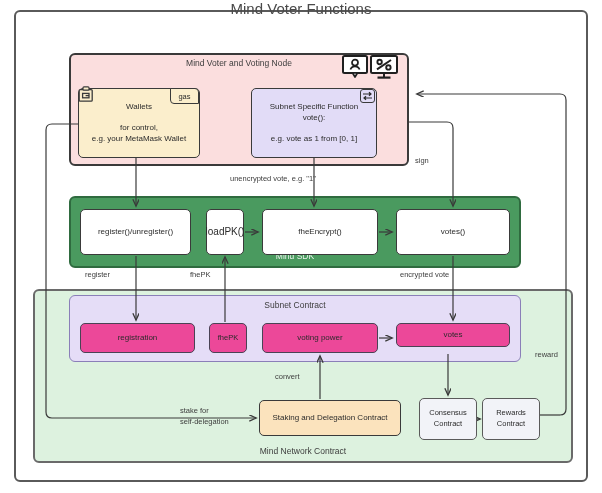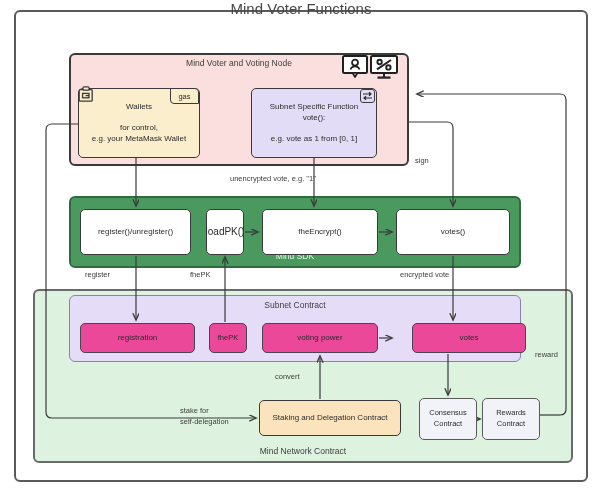--- a/index.html
+++ b/index.html
@@ -42,21 +42,21 @@
   .sdkbox{background:#ffffff;}
   .b-reg{left:80px;top:209px;width:111px;height:46px;}
   .b-load{left:206px;top:209px;width:38px;height:46px;font-size:10px;}
   .b-fhe{left:262px;top:209px;width:116px;height:46px;}
   .b-sub{left:396px;top:209px;width:114px;height:46px;}
 
   .pbox{background:#ec4899;border:1.5px solid #4a4355;}
   .b-regi{left:80px;top:323px;width:115px;height:30px;}
   .b-fhepk{left:209px;top:323px;width:38px;height:30px;font-size:7.5px;}
   .b-vp{left:262px;top:323px;width:116px;height:30px;}
-  .b-votes{left:412px;top:323px;width:114px;height:30px;text-align:right;}
+  .b-votes{left:396px;top:323px;width:114px;height:24px;text-align:right;}
 
   .staking{left:259px;top:400px;width:142px;height:36px;background:#fbe3bd;border:1.6px solid #3a3a3a;}
   .consensus{left:419px;top:398px;width:58px;height:42px;background:#f2f3f8;border:1.4px solid #5a5a5a;
              flex-direction:column;font-size:7.5px;}
   .rewards{left:482px;top:398px;width:58px;height:42px;background:#f2f3f8;border:1.4px solid #5a5a5a;
            flex-direction:column;font-size:7.5px;}
 
   
   .elabel{font-size:7.5px;color:#3d3d3d;text-align:left;white-space:nowrap;}
   .l-unenc{left:230px;top:174px;width:200px;}

